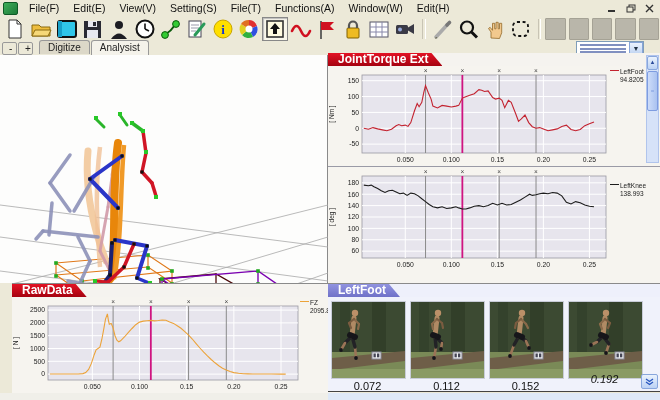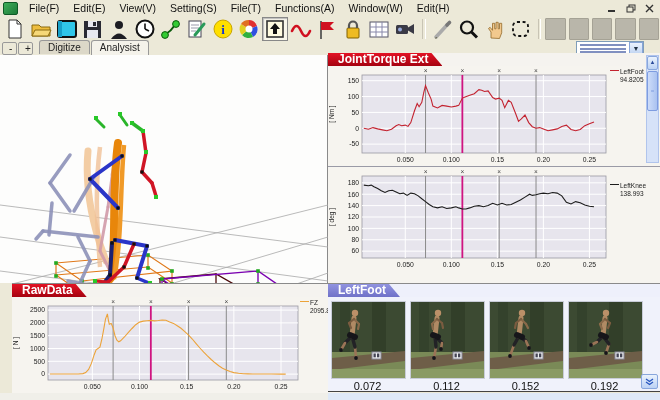--- a/index.html
+++ b/index.html
@@ -594,21 +594,21 @@
           <circle cx="22" cy="43" r="1.9" fill="#15151a"></circle>
           <path d="M36,16 L34,34" stroke="#b08a64" stroke-width="5" stroke-linecap="round" fill="none"></path>
           <path d="M32,33 L37,35" stroke="#16161a" stroke-width="6" stroke-linecap="round" fill="none"></path>
           <path d="M36,17 L31,22" stroke="#8a6a4a" stroke-width="2.2" stroke-linecap="round" fill="none"></path>
           <path d="M31,22 L33,27" stroke="#8a6a4a" stroke-width="2.2" stroke-linecap="round" fill="none"></path>
           <path d="M36,17 L41,21" stroke="#7a5c40" stroke-width="2.2" stroke-linecap="round" fill="none"></path>
           <path d="M41,21 L39,26" stroke="#7a5c40" stroke-width="2.2" stroke-linecap="round" fill="none"></path>
           <circle cx="37" cy="11" r="3.2" fill="#bb9068"></circle>
         </svg>
       </div>
-      <div class="frame-time" style="left: 240px; top: 96px;">0.192</div>
+      <div class="frame-time" style="left: 240px; top: 89px; font-style: italic;">0.192</div>
       <div id="es-scrollbtn">
         <svg width="9" height="8">
           <path d="M1,1 L4.5,3.5 L8,1 M1,4 L4.5,6.5 L8,4" stroke="#2a58c0" stroke-width="1.4" fill="none"></path>
         </svg>
       </div>
     </div>
 
   <div id="bottomstrip-l"></div>
   <div id="bottomstrip-r"></div>
 </div>

